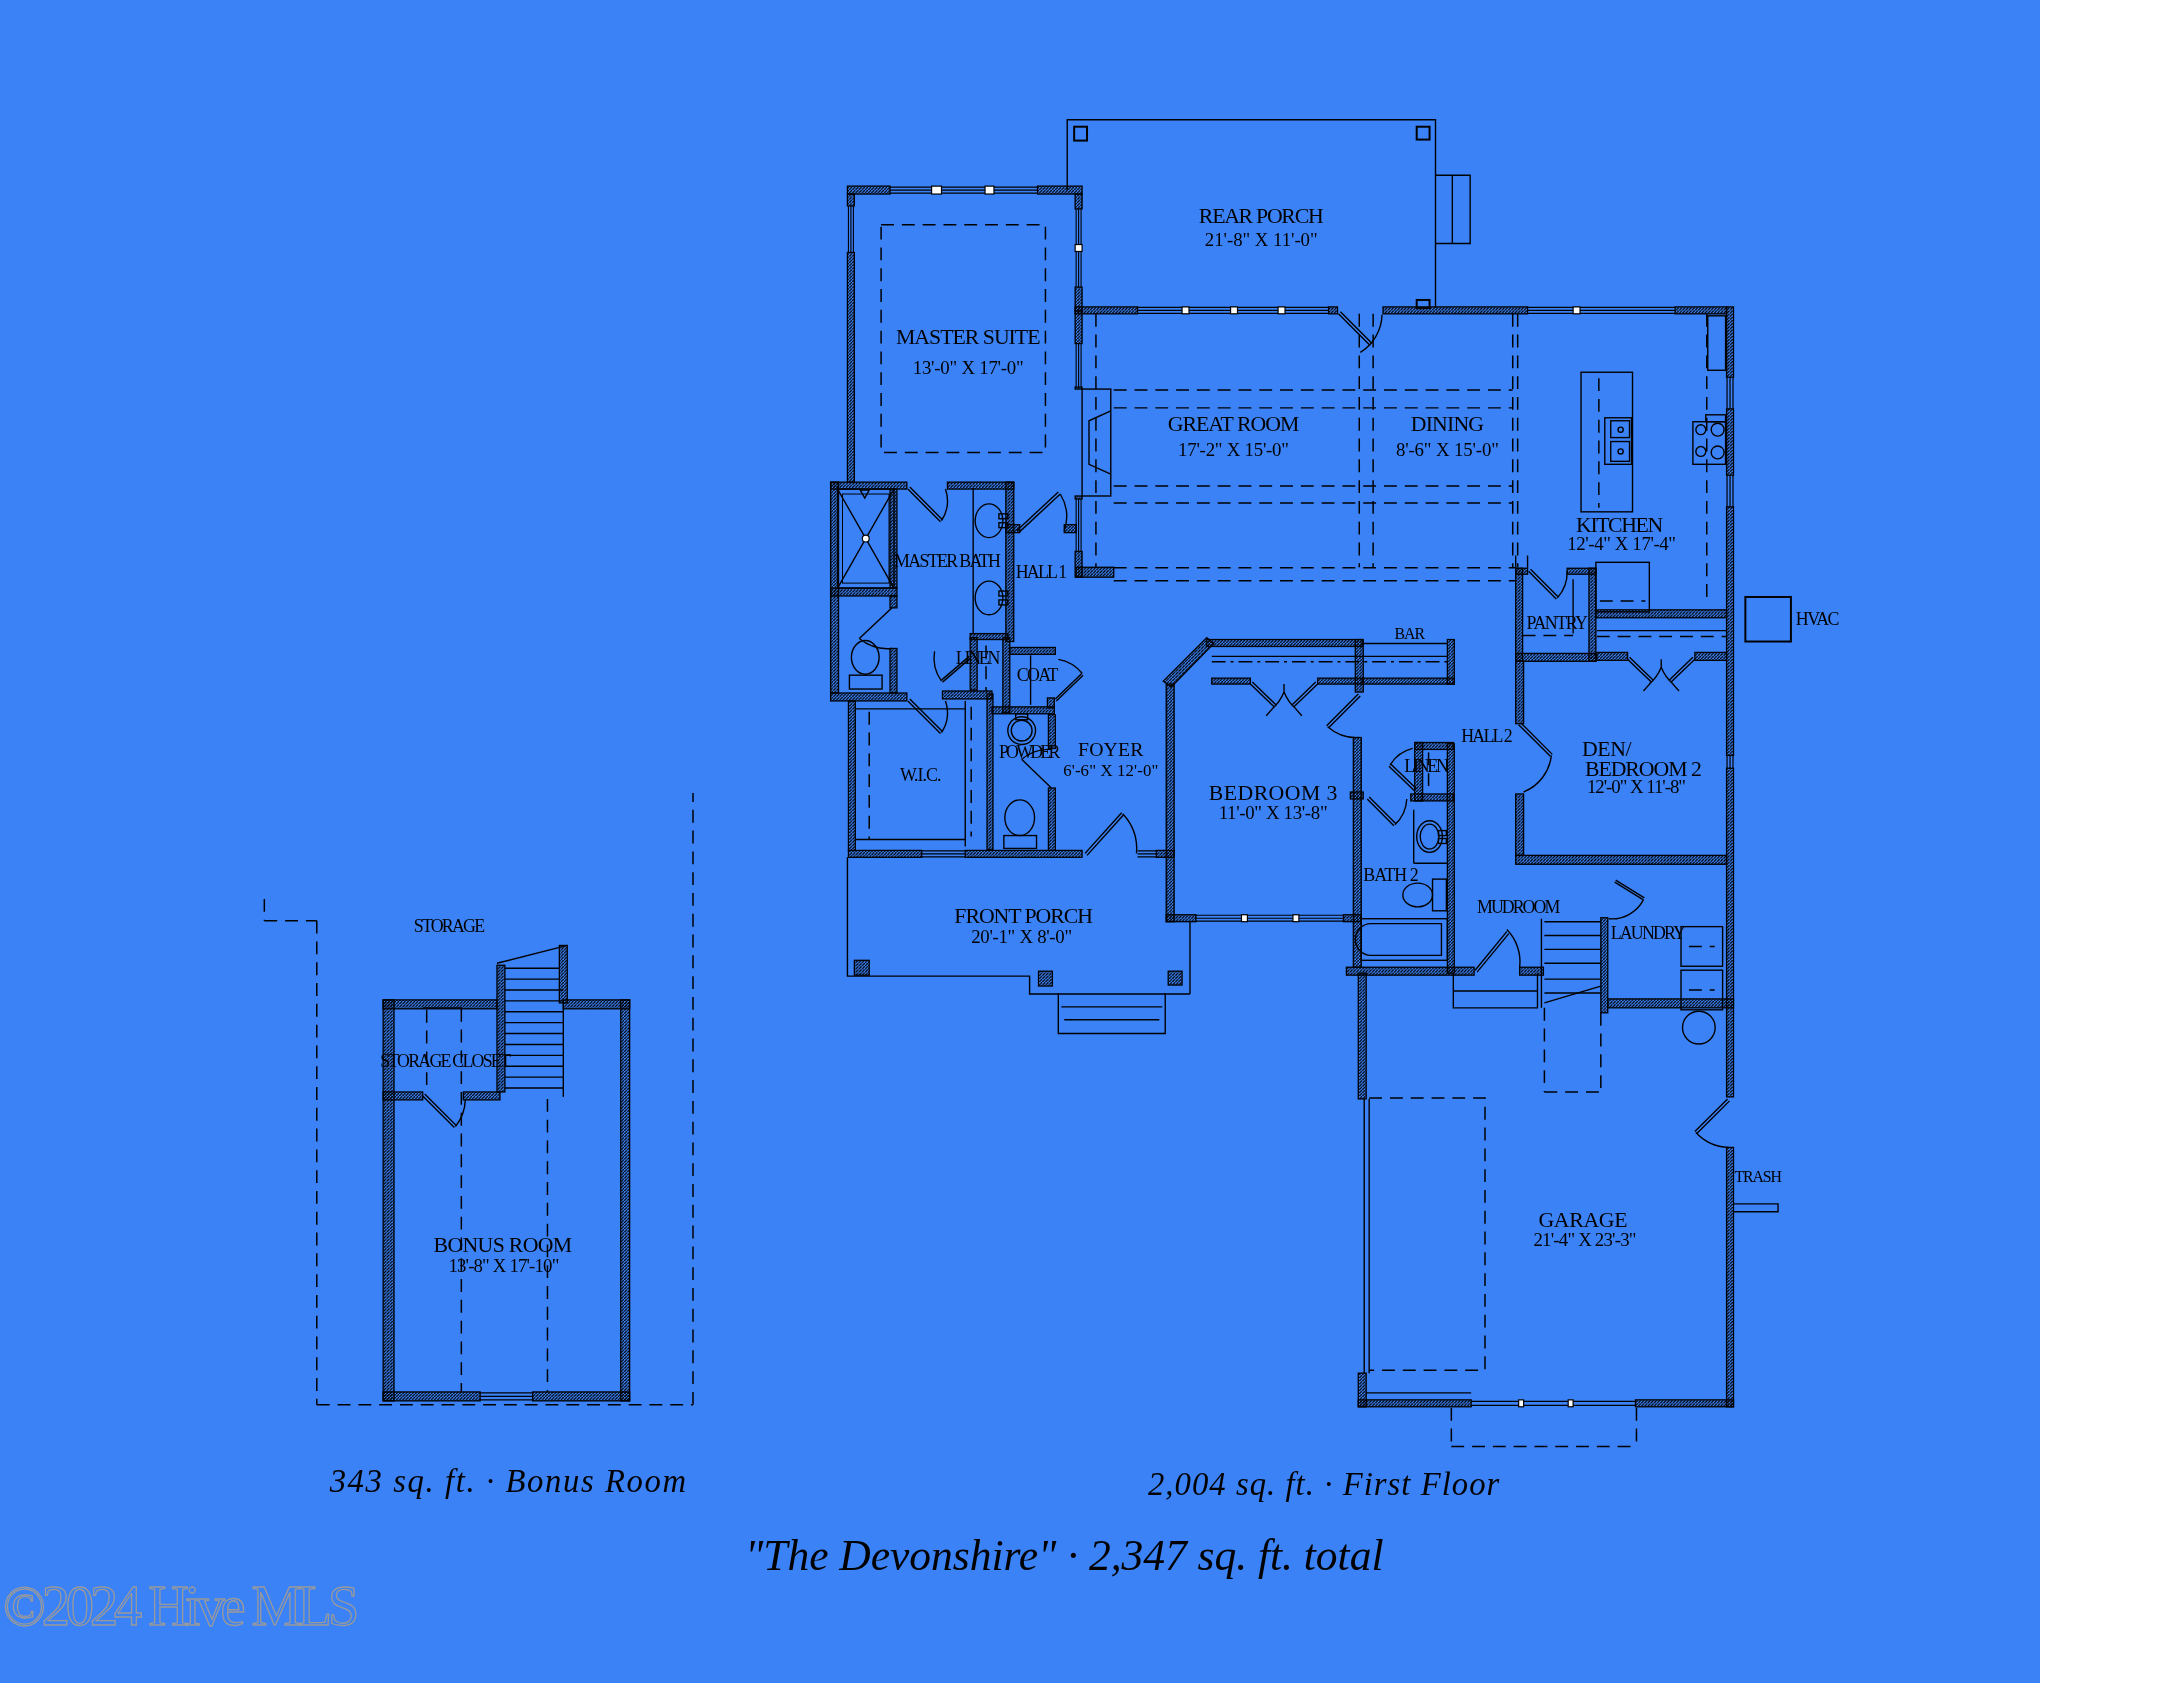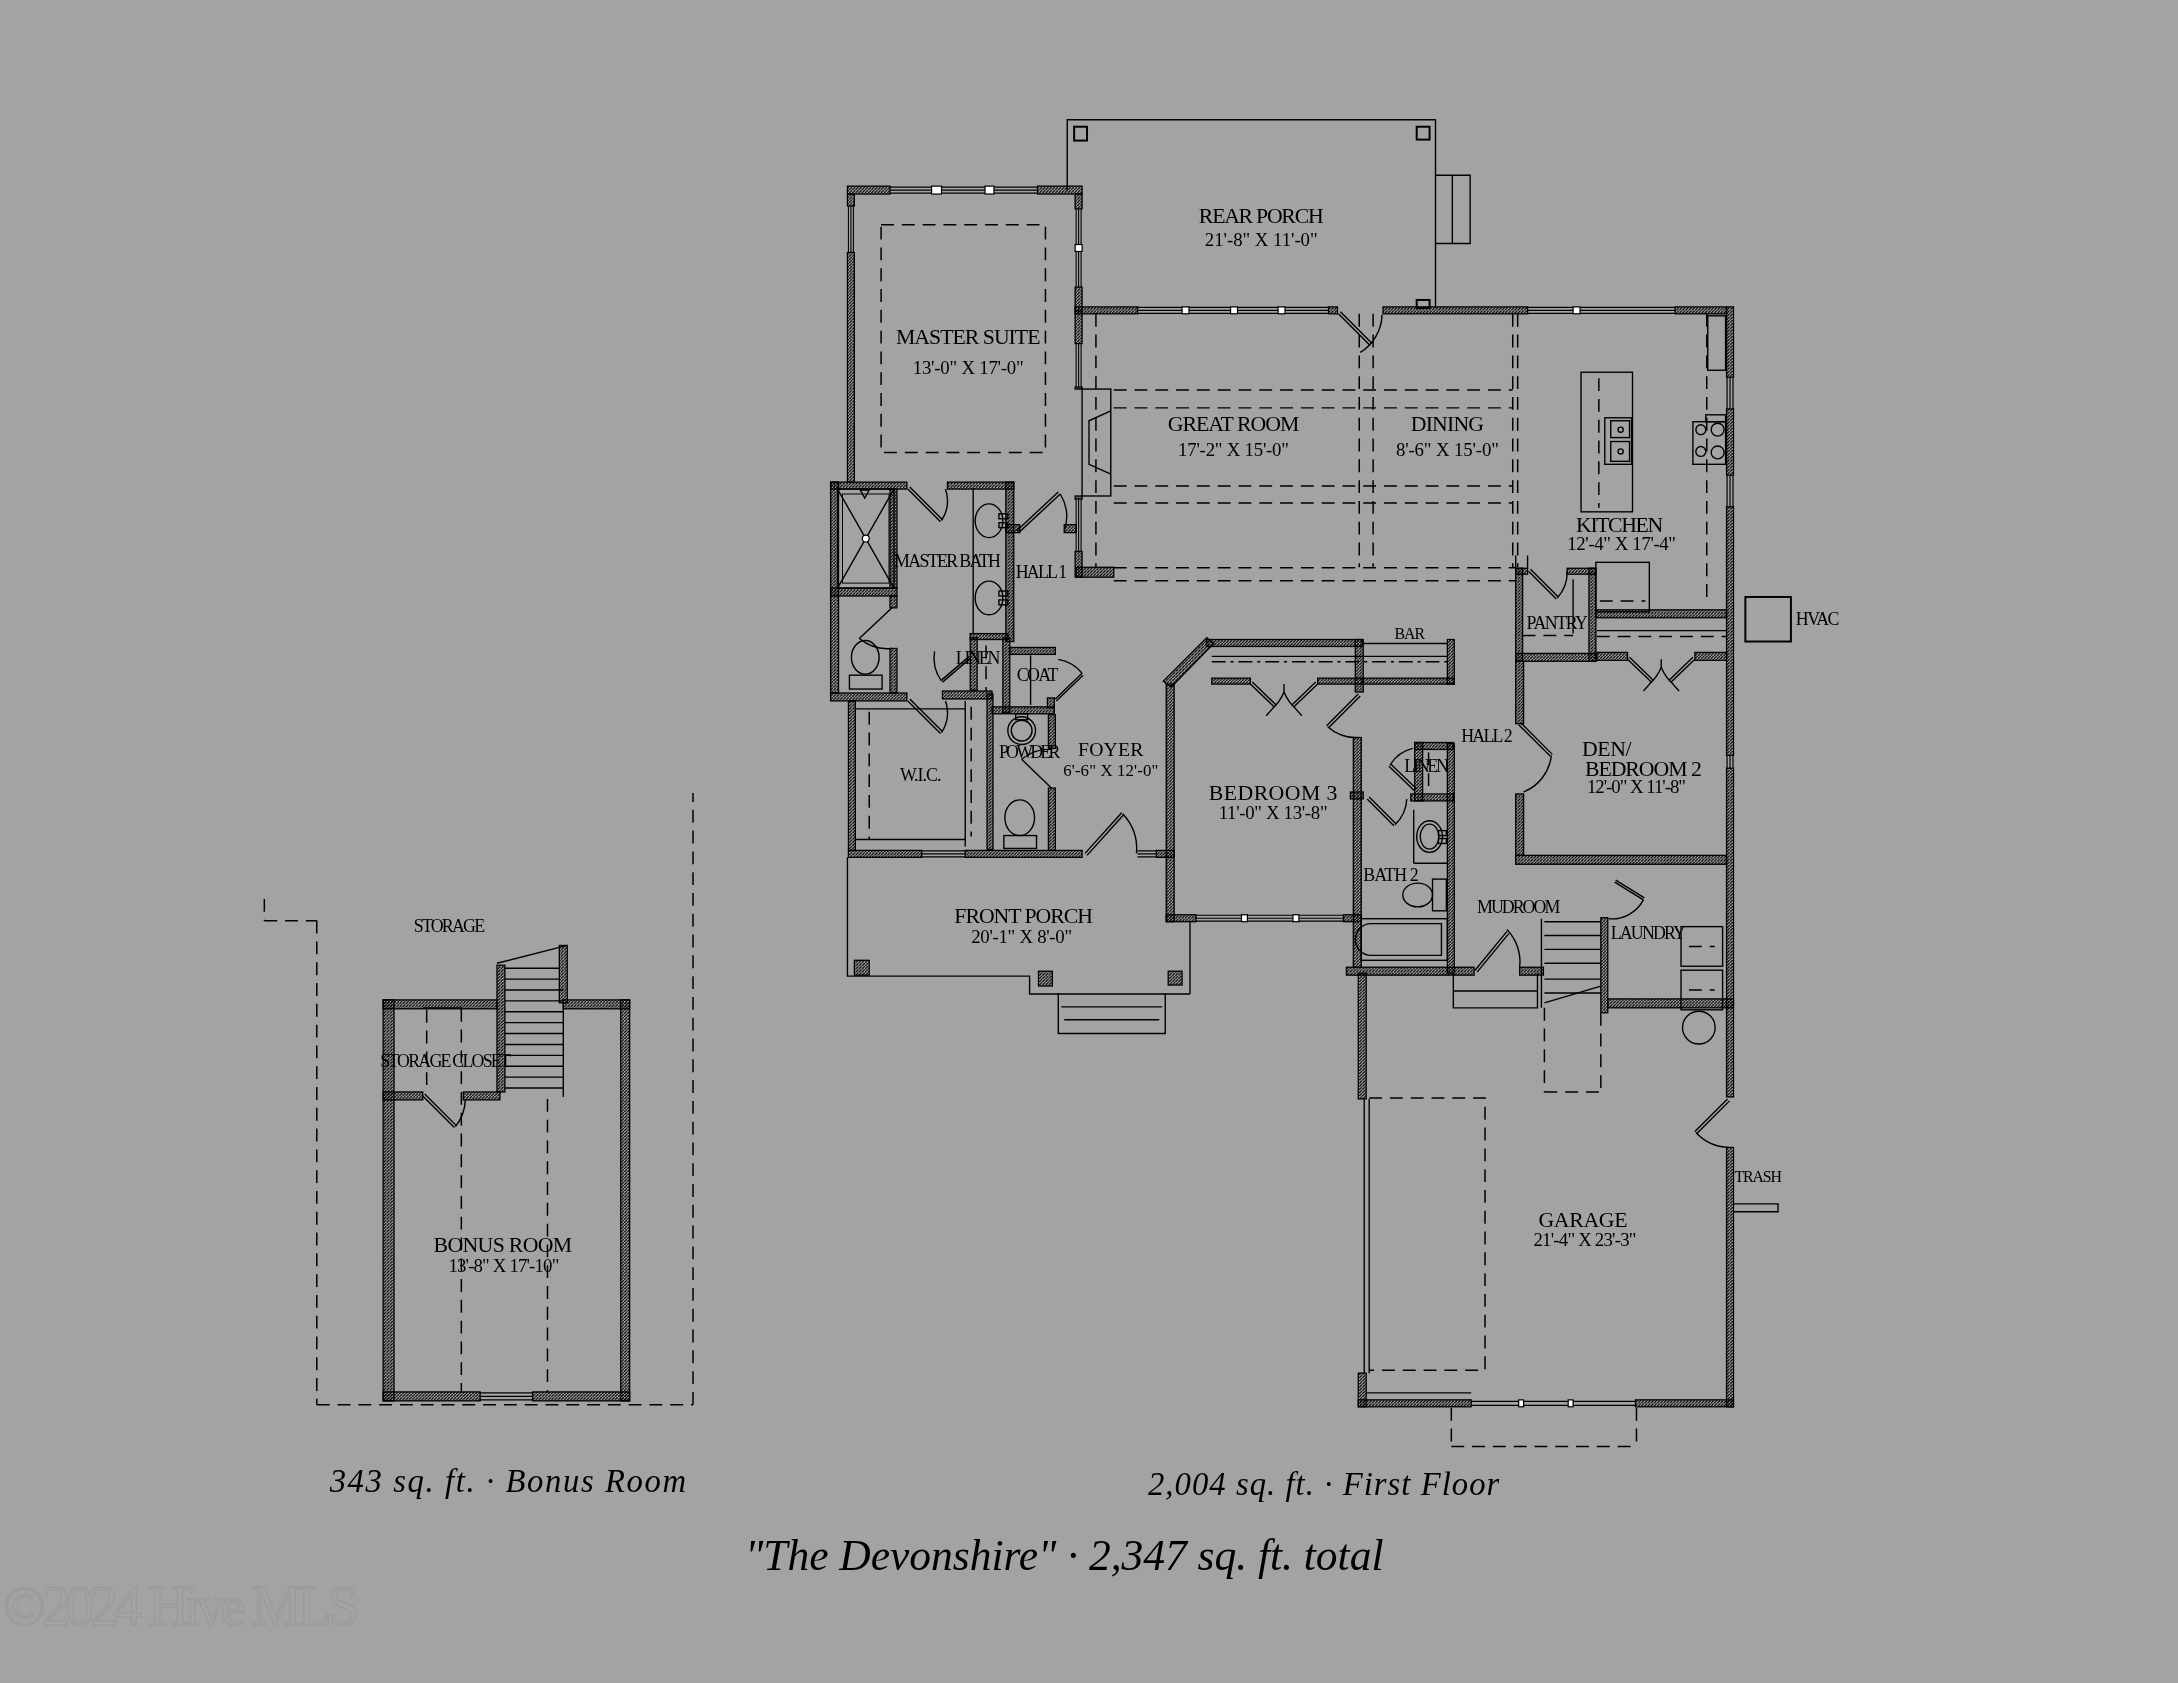--- a/index.html
+++ b/index.html
@@ -1,16 +1,16 @@
 <!DOCTYPE html>
 <html><head>
 <meta charset="utf-8">
 <style>
   html,body{margin:0;padding:0;background:#ffffff;}
-  #page{width:2178px;height:1683px;position:relative;background:#a3a3a3;overflow:hidden;}
+  #page{width:2000px;height:1683px;position:relative;background:#3b82f6;overflow:hidden;padding-left:40px;}
   svg{position:absolute;left:0;top:0;}
   text{font-family:"Liberation Serif", serif; fill:#000;}
 </style>
 </head>
 <body>
 <div id="page">
 <svg width="2178" height="1683" viewBox="0 0 2200 1700">
 <defs>
   <pattern id="h" patternUnits="userSpaceOnUse" width="3.2" height="3.2">
     <path d="M-1,4.2 L4.2,-1" stroke="#000" stroke-width="1.25" fill="none"></path>

